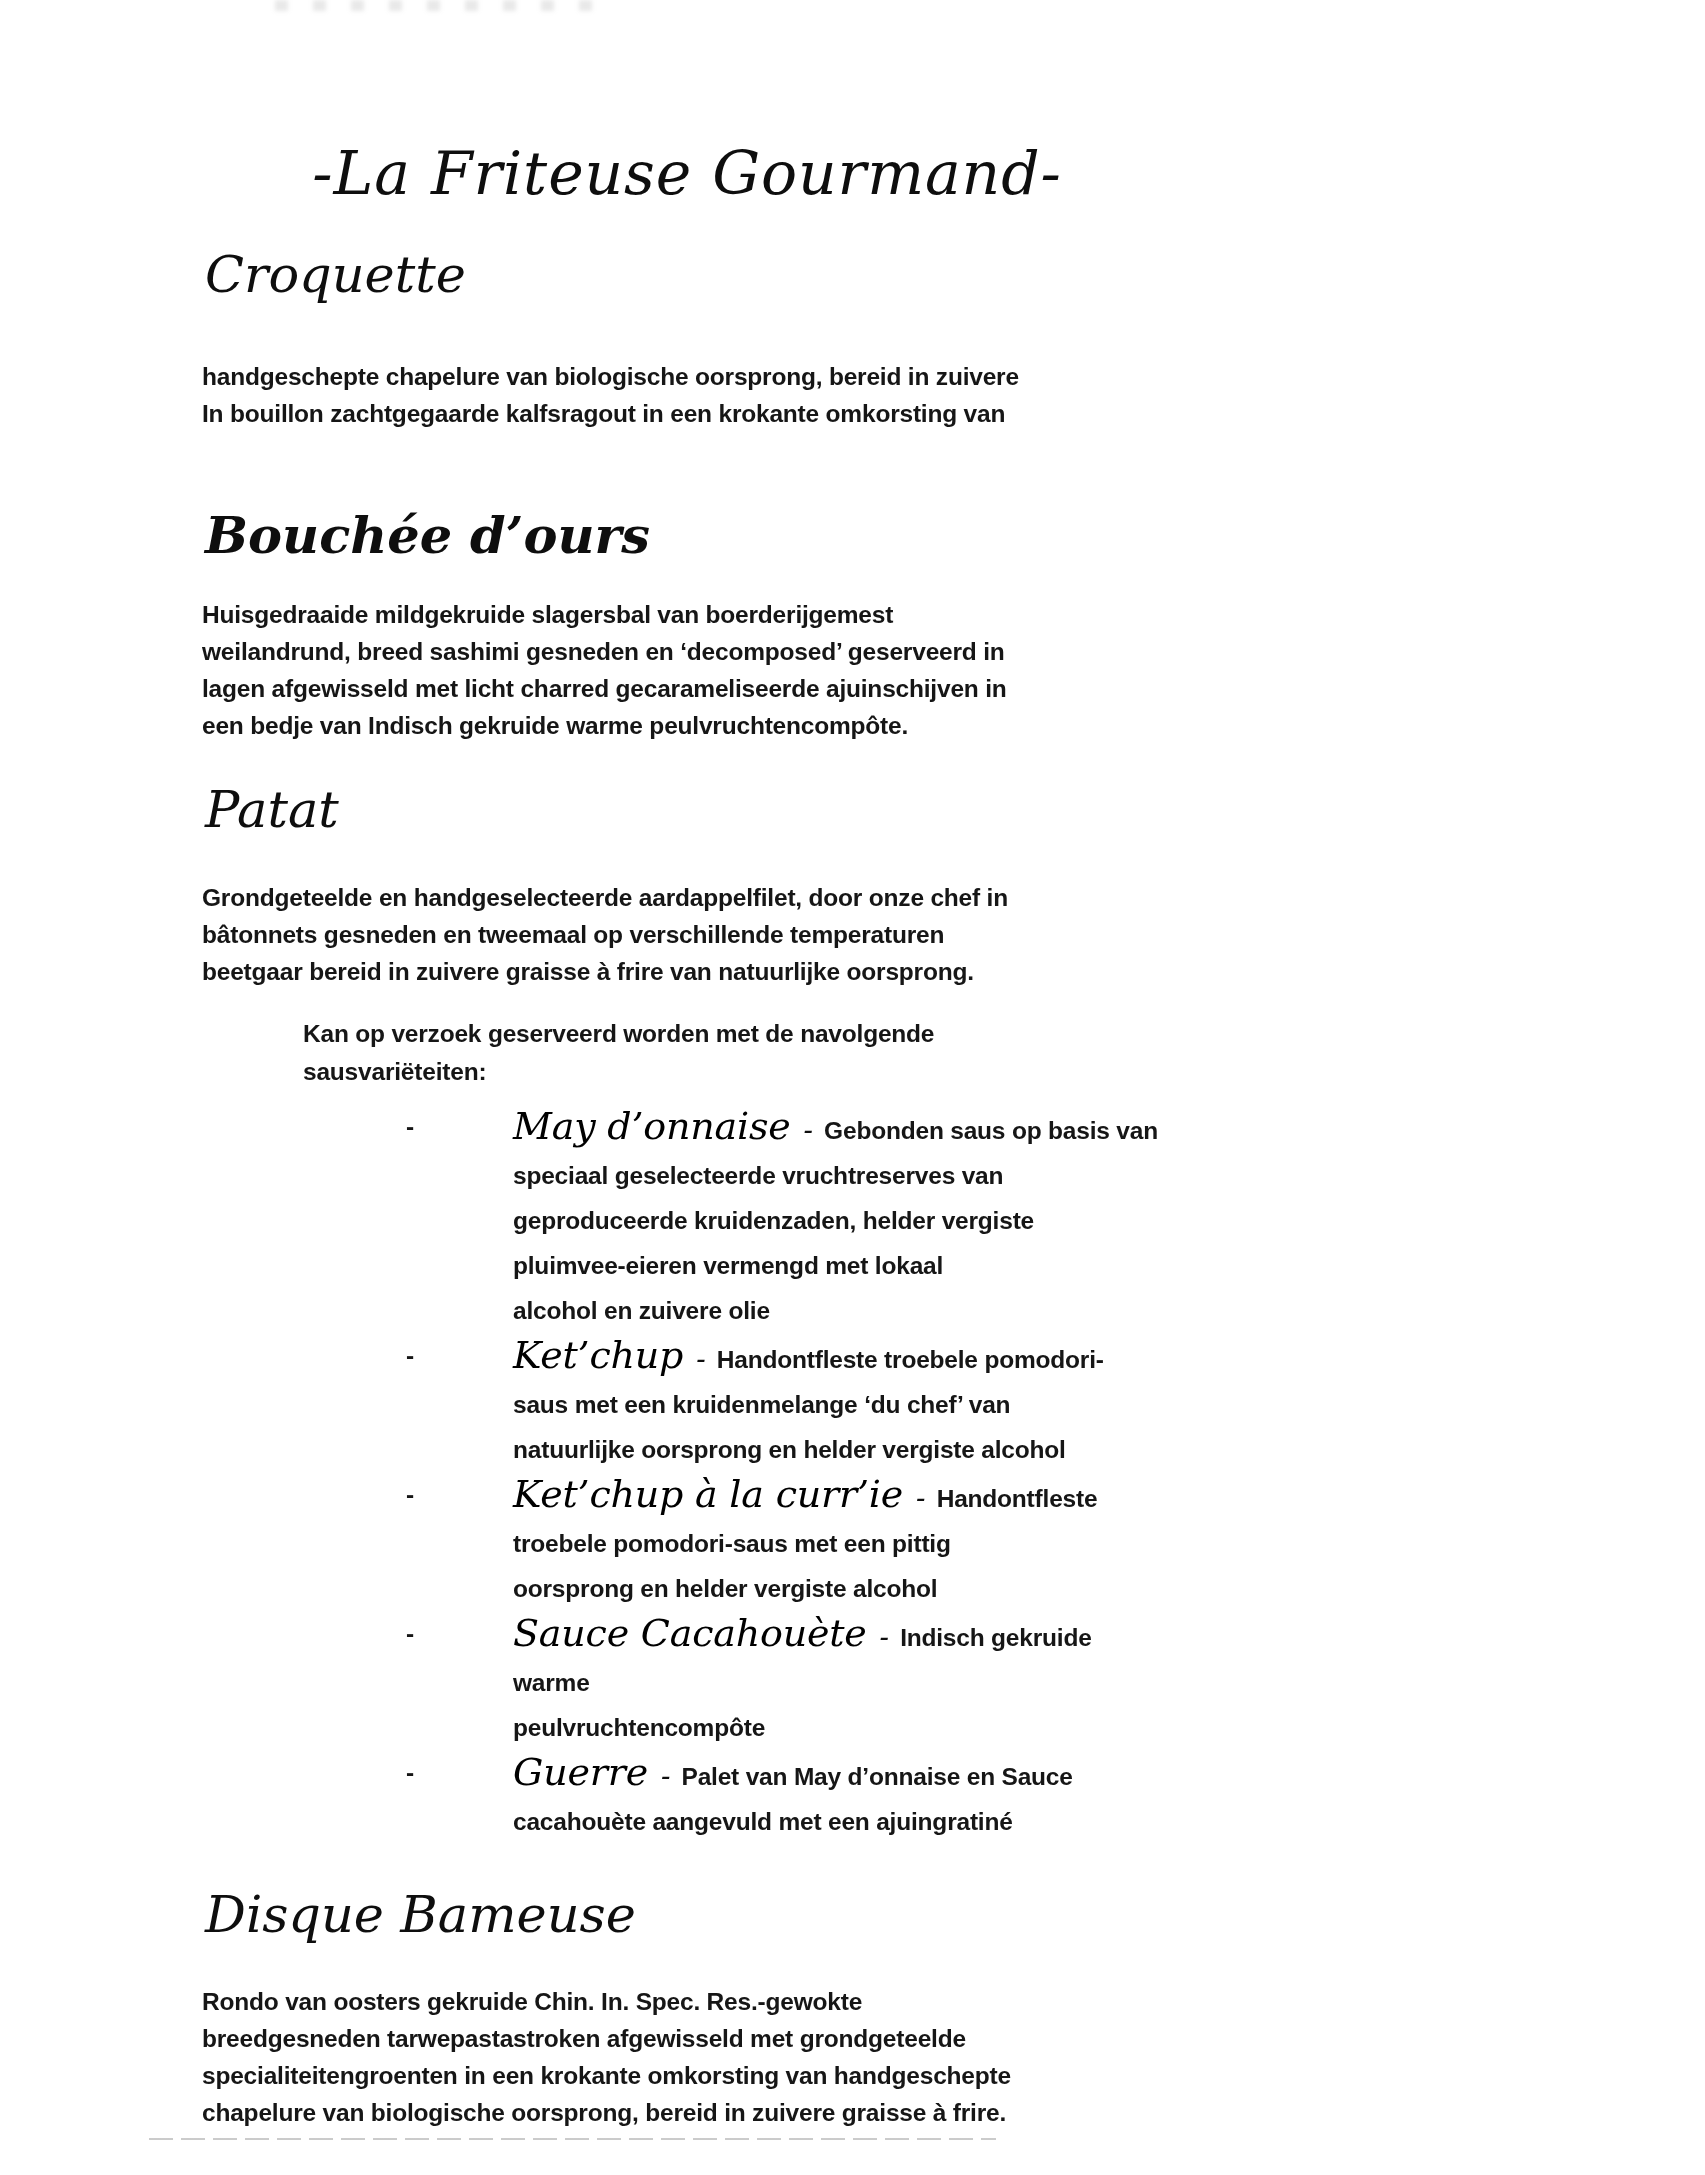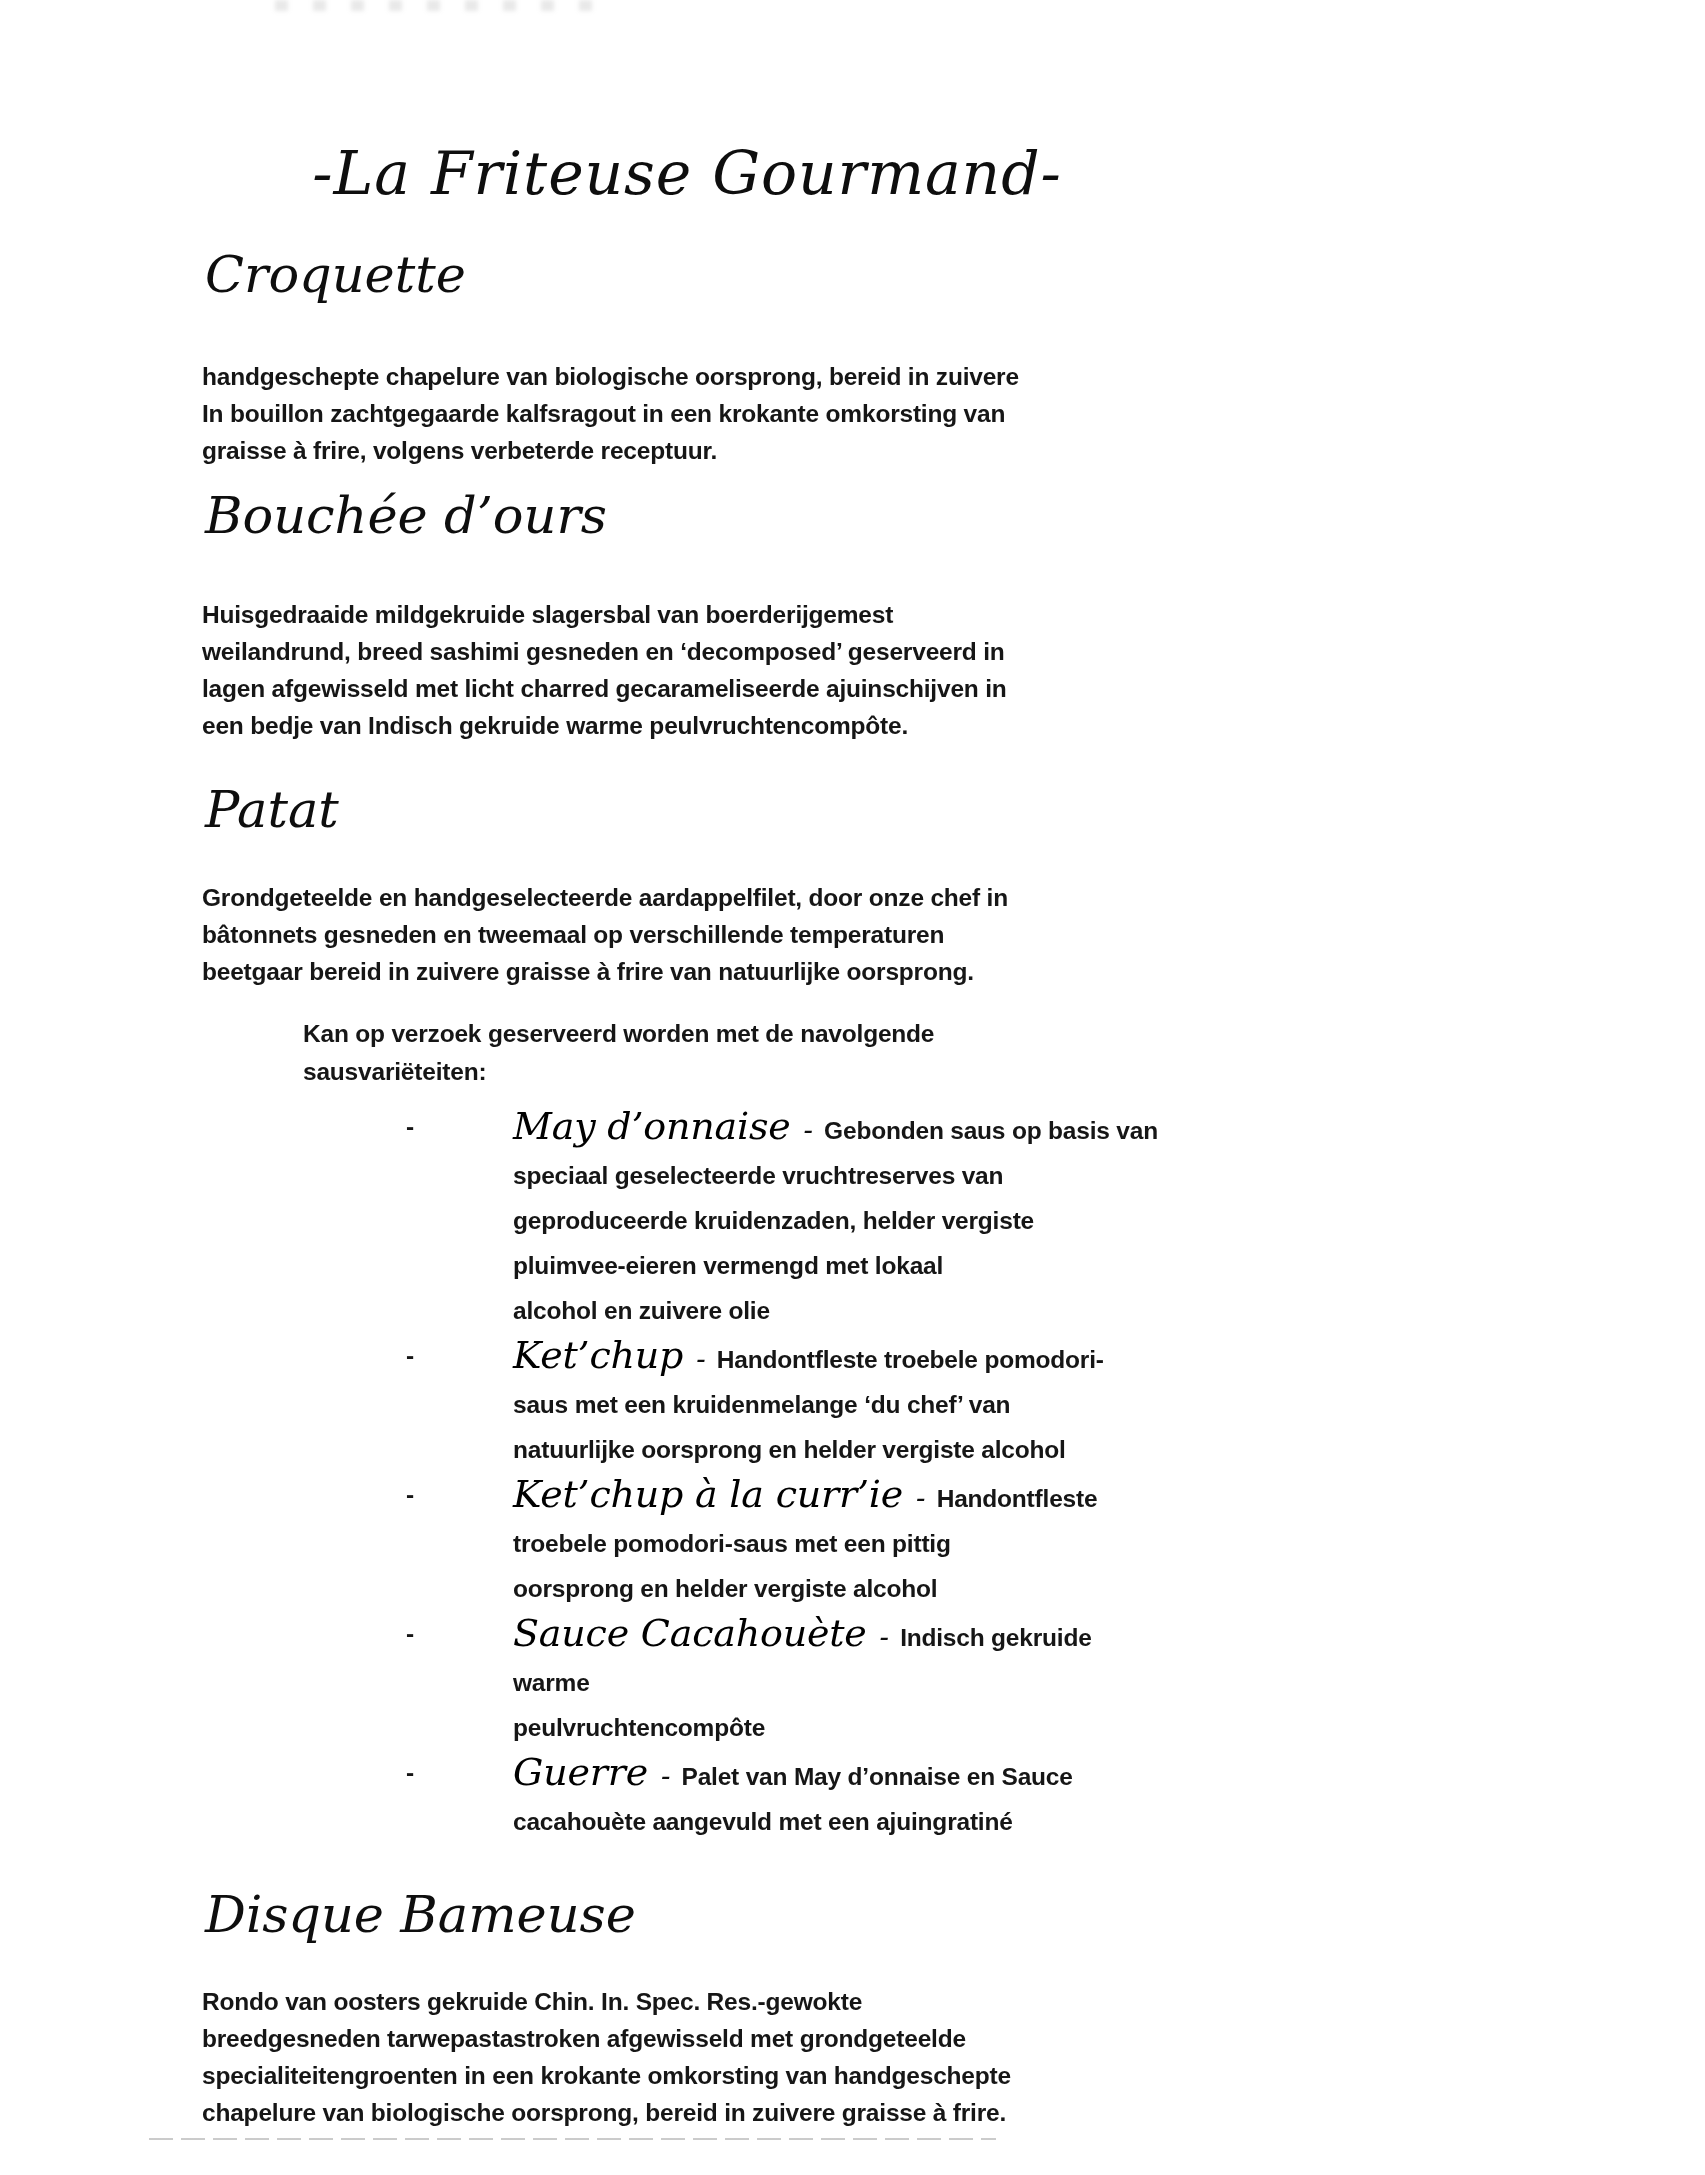--- a/index.html
+++ b/index.html
@@ -24,21 +24,21 @@
     font-style: italic;
     color: #0e0e0e;
     white-space: nowrap;
   }
   .title {
     position: absolute; left: 202px; width: 970px; top: 121px;
     font-size: 60px; line-height: 104px; text-align: center; letter-spacing: 0.9px;
   }
   .h2 { position: absolute; left: 205px; font-size: 51px; line-height: 90px; }
   .h-croquette { top: 230px; }
-  .h-bouchee   { top: 471px; }
+  .h-bouchee   { top: 490px; font-weight: bold; }
   .h-patat     { top: 765px; }
   .h-disque    { top: 1870px; }
   .para {
     position: absolute; left: 202px; width: 979px;
     font-size: 24.5px; line-height: 37px; font-weight: 700; letter-spacing: -0.2px;
     color: #161616;
   }
   .p1 { top: 358px; }
   .p2 { top: 596px; }
   .p3 { top: 879px; }
@@ -78,21 +78,20 @@
 <div class="page">
 
   <div class="top-artifact"></div>
 
   <div class="title script">-La Friteuse Gourmand-</div>
 
   <div class="h2 script h-croquette">Croquette</div>
   <div class="para p1">
     <div>handgeschepte chapelure van biologische oorsprong, bereid in zuivere</div>
     <div>In bouillon zachtgegaarde kalfsragout in een krokante omkorsting van</div>
-    <div>graisse à frire, volgens verbeterde receptuur.</div>
   </div>
 
   <div class="h2 script h-bouchee">Bouchée d’ours</div>
   <div class="para p2">
     <div>Huisgedraaide mildgekruide slagersbal van boerderijgemest</div>
     <div>weilandrund, breed sashimi gesneden en ‘decomposed’ geserveerd in</div>
     <div>lagen afgewisseld met licht charred gecarameliseerde ajuinschijven in</div>
     <div>een bedje van Indisch gekruide warme peulvruchtencompôte.</div>
   </div>
 

